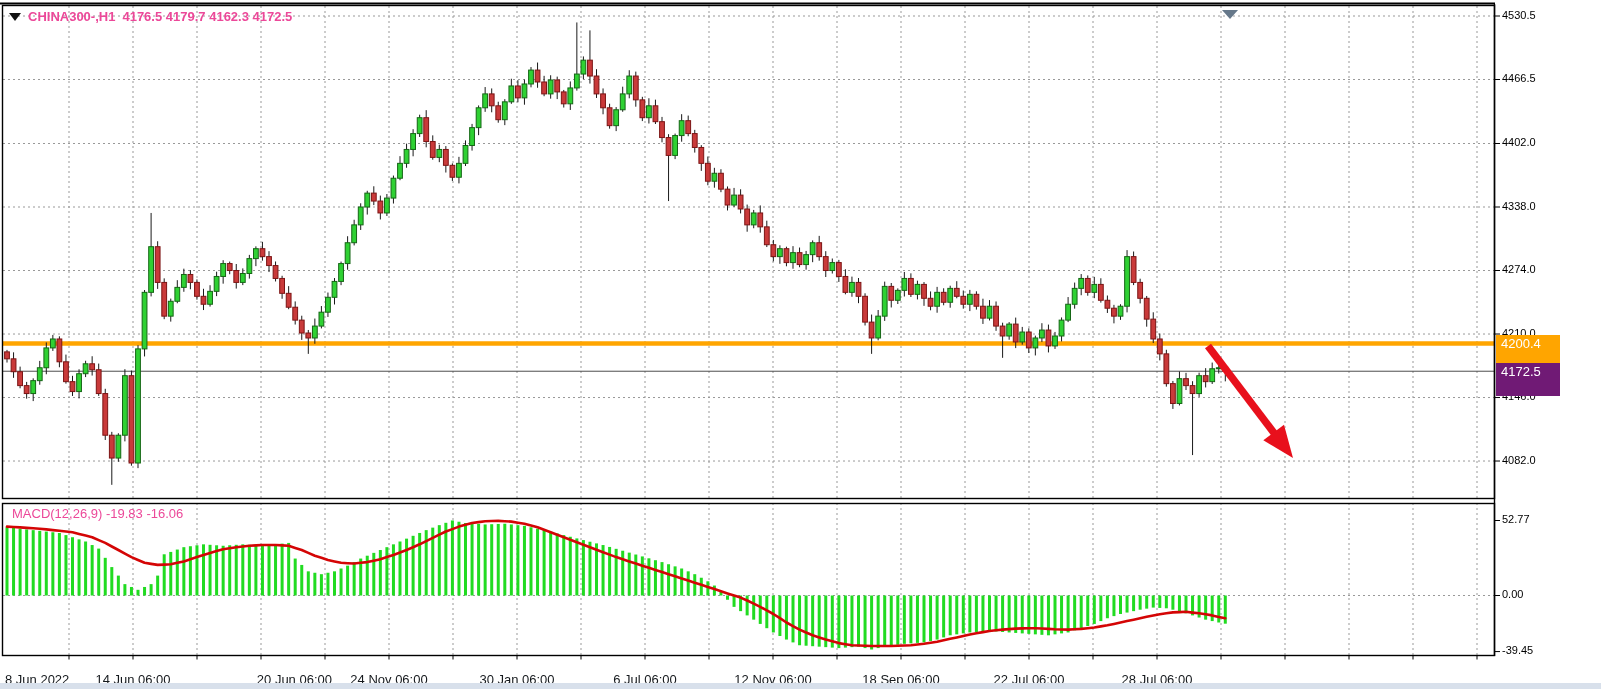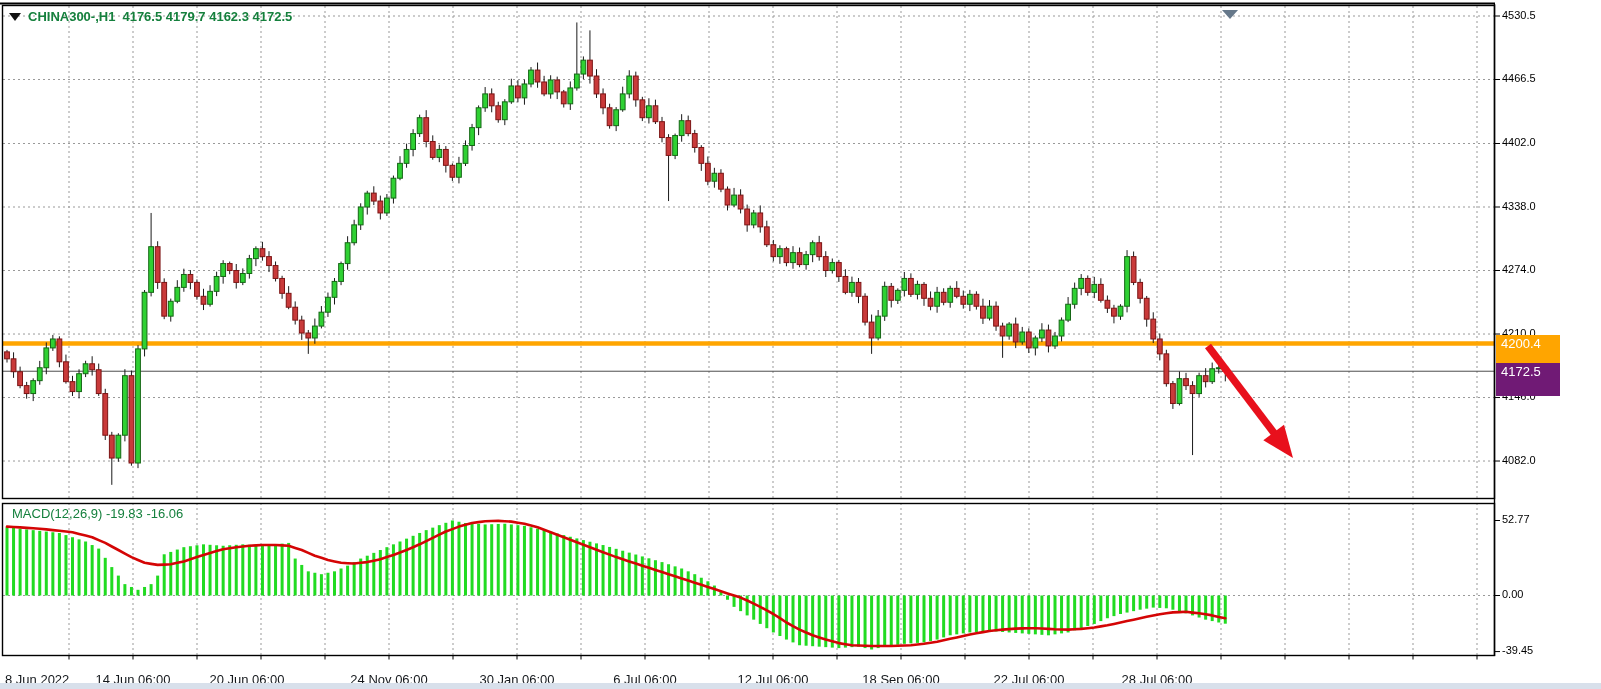--- a/index.html
+++ b/index.html
@@ -1,19 +1,19 @@
 <!DOCTYPE html>
 <html><head>
 <meta charset="utf-8">
 <style>
   html,body{margin:0;padding:0;background:#fff;}
   #stage{position:relative;width:1601px;height:689px;background:#fff;overflow:hidden;
          font-family:"Liberation Sans","DejaVu Sans",sans-serif;}
   #chart-svg{position:absolute;left:0;top:0;}
-  .txt{position:absolute;color:#15803d;font-size:13px;line-height:15px;white-space:nowrap;}
+  .txt{position:absolute;color:#ec4899;font-size:13px;line-height:15px;white-space:nowrap;}
   #title-bar{left:9px;top:9px;display:flex;align-items:center;gap:7px;font-weight:600;}
   #title-tri{width:0;height:0;border-left:6px solid transparent;border-right:6px solid transparent;
              border-top:8px solid #111;}
   #macd-label{left:12px;top:506px;}
   .plabel{position:absolute;left:1502px;color:#000000;font-size:11px;white-space:nowrap;}
   .tlabel{position:absolute;top:663px;color:#14181c;font-size:13px;white-space:nowrap;
           width:110px;text-align:center;margin-top:9px;}
   .price-tag{position:absolute;left:1496px;width:64px;height:33px;color:#fff;font-size:13px;
              line-height:17px;padding-left:5px;box-sizing:border-box;}
   #bottom-strip{position:absolute;left:0;top:683px;width:1601px;height:6px;background:#d8e0eb;}
@@ -704,25 +704,25 @@
       <div class="plabel" style="top: 453.524px;">4082.0</div>
     </div>
   <div id="macd-axis">
       <div class="plabel" style="top: 513.003px;">52.77</div>
       <div class="plabel" style="top: 588px;">0.00</div>
       <div class="plabel" style="top: 644.066px;">-39.45</div>
     </div>
   <div id="time-axis">
       <div class="tlabel" style="left: 5px; text-align: left;">8 Jun 2022</div>
       <div class="tlabel" style="left: 78px;">14 Jun 06:00</div>
-      <div class="tlabel" style="left: 192px;">20 Jun 06:00</div>
+      <div class="tlabel" style="left: 222px; text-align: right;">20 Jun 06:00</div>
       <div class="tlabel" style="left: 334px;">24 Nov 06:00</div>
       <div class="tlabel" style="left: 462px;">30 Jan 06:00</div>
       <div class="tlabel" style="left: 590px;">6 Jul 06:00</div>
-      <div class="tlabel" style="left: 718px;">12 Jul 06:00</div>
+      <div class="tlabel" style="left: 718px;">12 Nov 06:00</div>
       <div class="tlabel" style="left: 846px;">18 Sep 06:00</div>
       <div class="tlabel" style="left: 974px;">22 Jul 06:00</div>
       <div class="tlabel" style="left: 1102px;">28 Jul 06:00</div>
     </div>
 
   <div class="price-tag" id="orange-tag" style="background: rgb(255, 165, 0); top: 335.042px;">4200.4</div>
   <div class="price-tag" id="current-tag" style="background: #701a75; top: 362.726px;">4172.5</div>
 
   <div id="bottom-strip"></div>
 </div>

